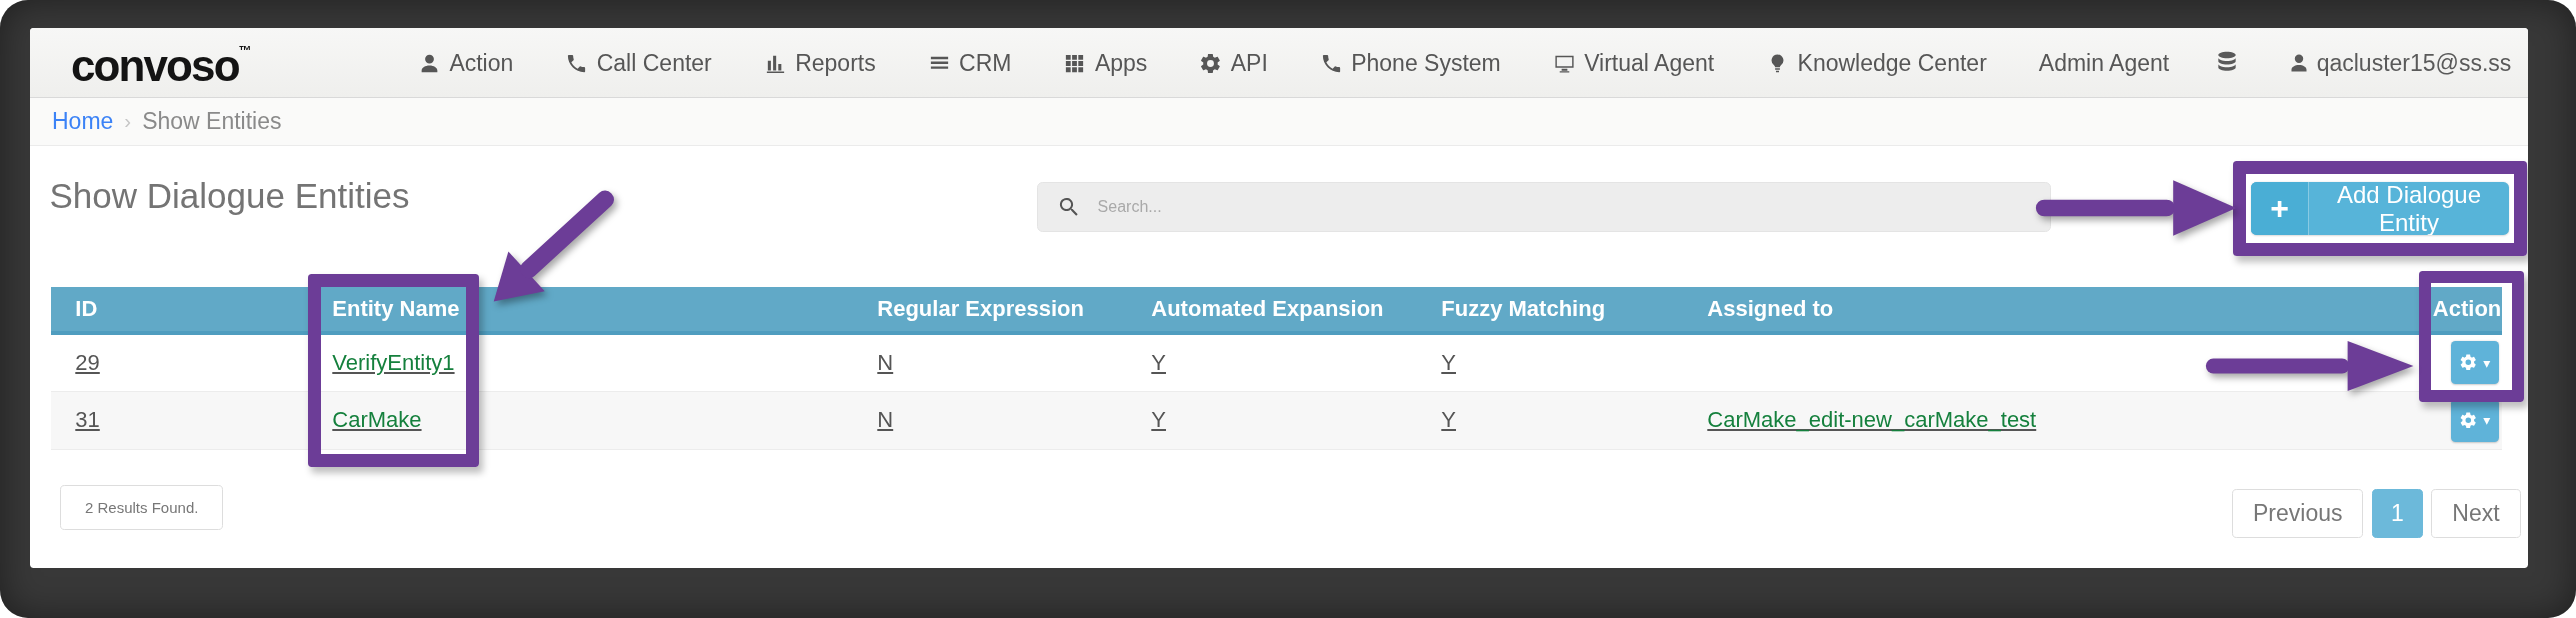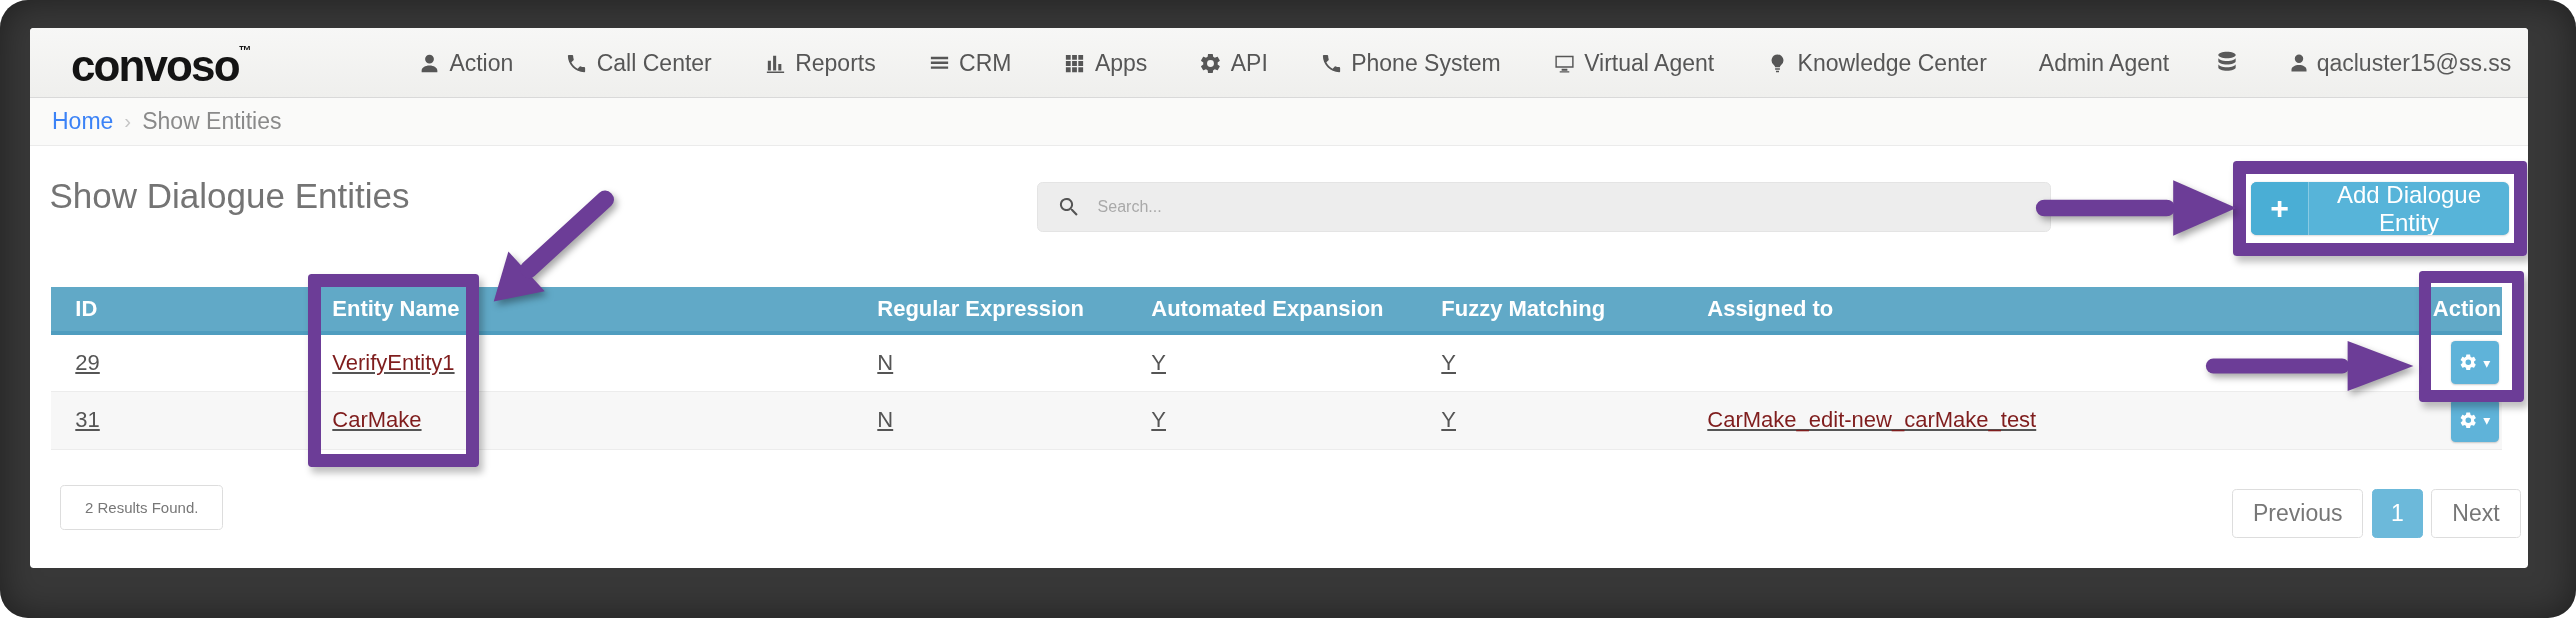--- a/index.html
+++ b/index.html
@@ -36,21 +36,21 @@
   .addbtn .plus{width:58px;height:100%;background:#4aaed5;display:flex;align-items:center;justify-content:center;font-size:32px;font-weight:700;border-right:0.9px solid rgba(255,255,255,.35);}
   .addbtn .lbl{flex:1;text-align:center;}
 
   
   .enttable{position:absolute;left:21.3px;top:259px;width:2451px;border-collapse:collapse;table-layout:fixed;font-size:22px;}
   .enttable th{background:#61a9c7;color:#fff;font-weight:700;text-align:left;height:46px;padding:0 0 0 24px;border-bottom:4.6px solid #4f9dbf;}
   .enttable th.act{text-align:right;padding:0 1px 0 0;}
   .enttable td{height:58px;padding:0 0 0 24px;color:#555;border-bottom:0.9px solid #ececec;background:#fff;text-decoration:underline;}
   .enttable tr.alt td{background:#f7f7f7;}
   .enttable td.act{text-align:right;padding:0 3.7px 0 0;}
-  .tlink{color:#7f1d1d;cursor:pointer;text-decoration:none;}
+  .tlink{color:#15803d;cursor:pointer;text-decoration:none;}
   .gearbtn{display:inline-flex;align-items:center;justify-content:center;gap:5.6px;width:48px;height:43px;background:#5fb3d9;border:none;border-radius:4.6px;color:#fff;cursor:pointer;box-shadow:0 0.9px 1.9px rgba(0,0,0,.2);}
   .gearbtn svg{width:18.6px;height:18.6px;fill:#fff;}
   .gearbtn .caret{font-size:14px;line-height:1;}
 
   
   .results{position:absolute;left:30px;top:457px;height:45px;border:0.9px solid #ddd;border-radius:4.6px;display:flex;align-items:center;padding:0 24px;font-size:15px;color:#777;background:#fff;}
   .pager{position:absolute;left:2202px;top:461px;display:flex;gap:8.4px;font-size:23px;}
   .pagebtn{height:49px;border:0.9px solid #ddd;border-radius:4.6px;background:#fff;color:#777;display:flex;align-items:center;justify-content:center;padding:0 20px;cursor:pointer;}
   .pagecur{height:49px;width:51px;border-radius:4.6px;background:#6cb9da;color:#fff;display:flex;align-items:center;justify-content:center;padding:0;border:0.9px solid #6cb9da;}
 

